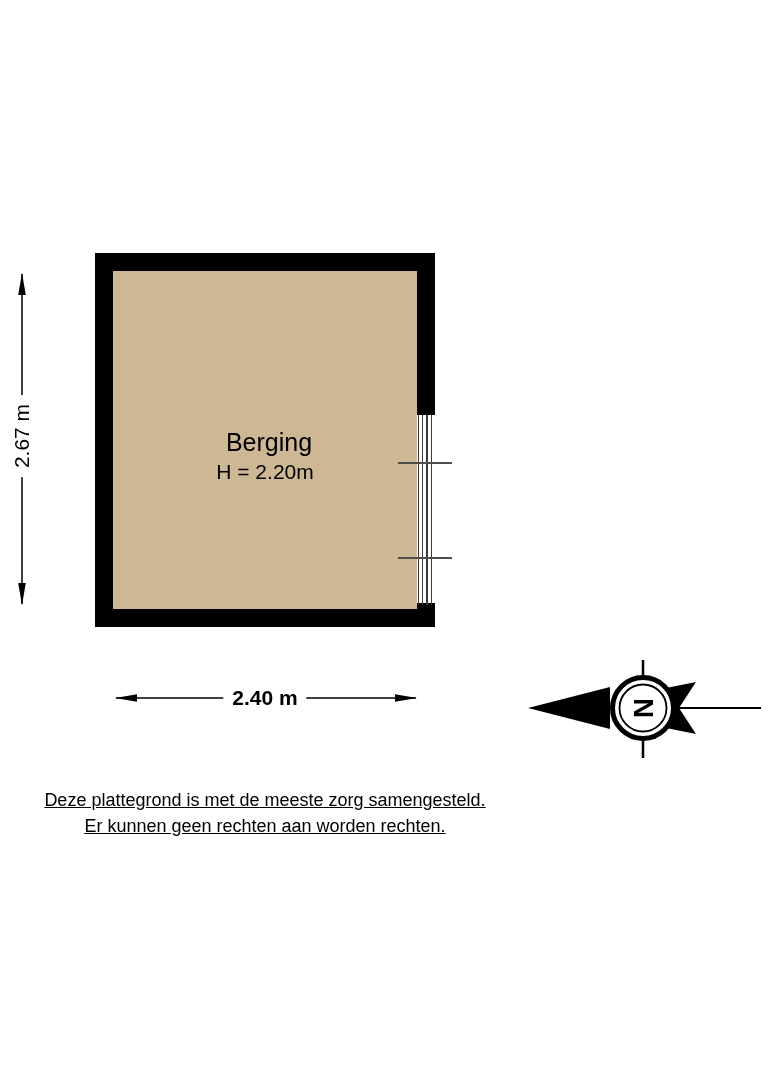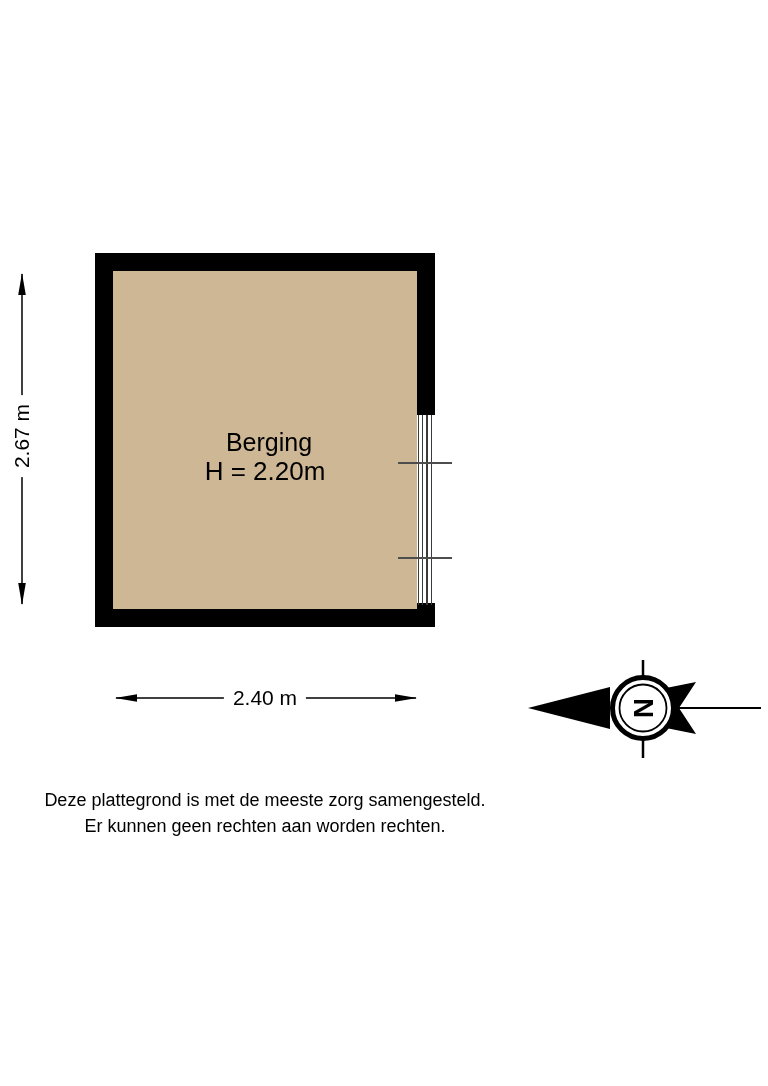--- a/index.html
+++ b/index.html
@@ -36,43 +36,44 @@
   .glaze{width:1.3px;top:415px;height:190px;background:var(--thinline);}
   .g1{left:417.6px;} .g2{left:422px;} .g3{left:426.4px;} .g4{left:430.8px;}
   .tick{left:398px;width:54px;height:1.5px;background:var(--tick);}
   .tick1{top:462px;} .tick2{top:557px;}
   
   .room-label{
     left:113px;top:428px;width:304px;
     text-align:center;line-height:29px;
   }
   .room-name{font-size:25px;padding-left:8px;}
-  .room-height{font-size:26px;}
+  .room-height{font-size:21px;}
   
   .dim-label{
     background:#ffffff;
     font-size:21px;
     padding:1px 9px;
     white-space:nowrap;
     z-index:3;
   }
   .dim-v-label{
     left:22px;top:436px;
     transform:translate(-50%,-50%) rotate(-90deg);
   }
   .dim-h-label{
     left:265px;top:698px;
     transform:translate(-50%,-50%);
+    font-weight:bold;
   }
   svg{display:block;}
   
   .disclaimer{
     left:0;top:787px;width:530px;
     text-align:center;
-    font-size:18px;line-height:26px;
+    font-size:18px;line-height:26px;text-decoration:underline;
   }
 </style>
 </head>
 <body>
 
 <div class="page">
 
   <div>
     <div class="abs floor"></div>
     <div class="abs wall wall-top"></div>

